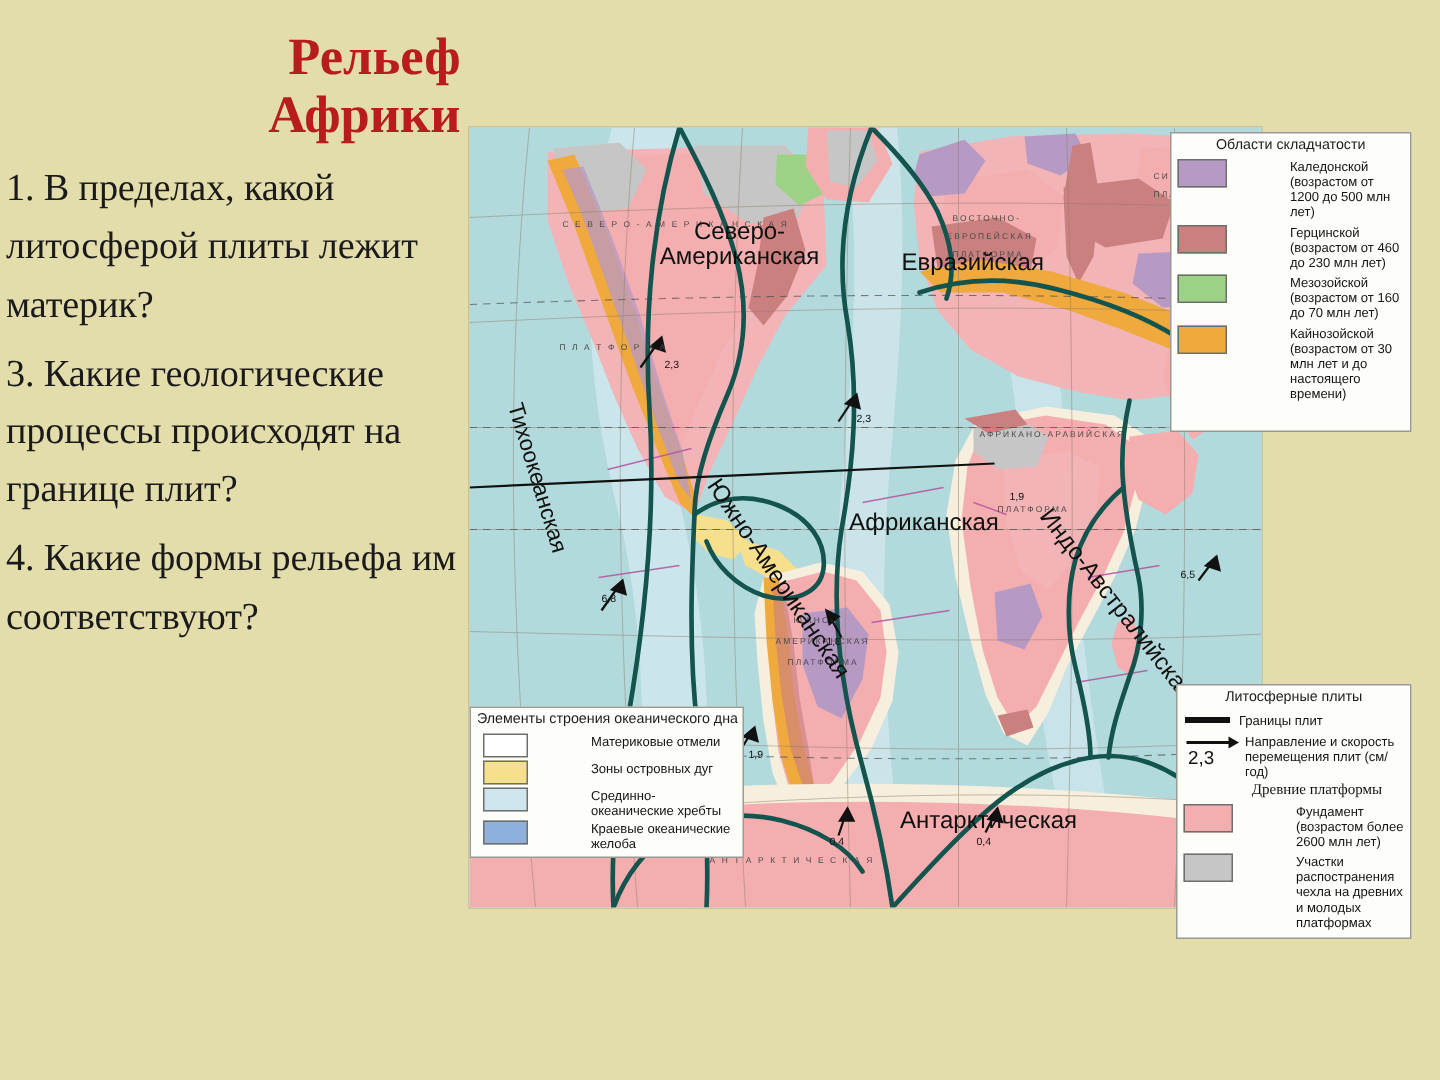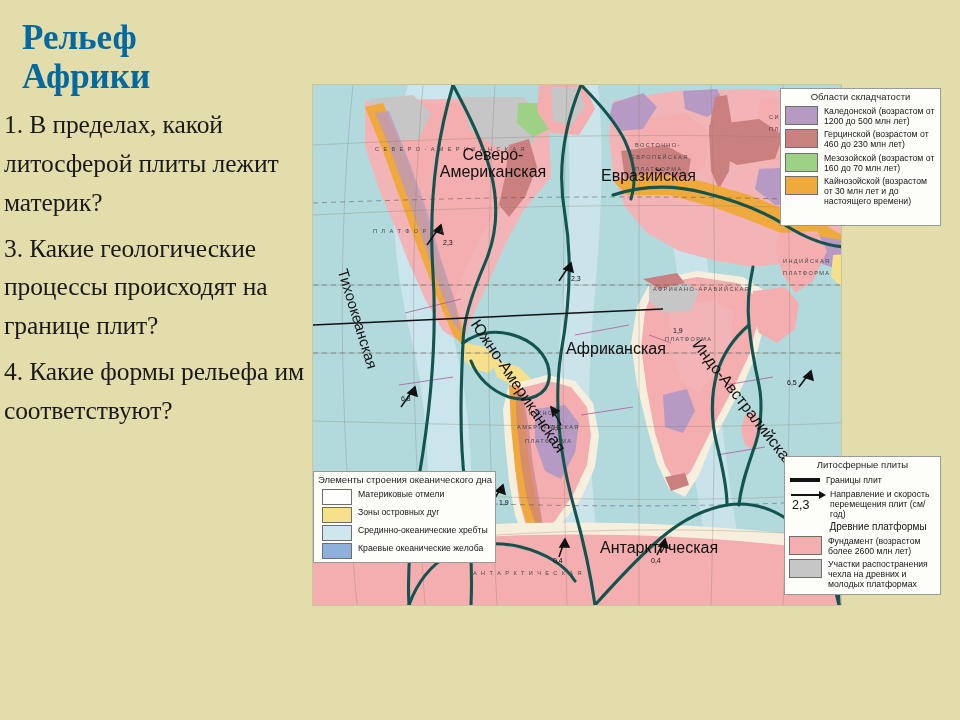--- a/index.html
+++ b/index.html
@@ -23,22 +23,22 @@
     width: 313px;
     height: 720px;
     box-sizing: border-box;
     padding: 18px 6px 0 4px;
   }
   #slide-title {
     font-family: "Liberation Serif", serif;
     font-weight: bold;
     font-size: 35px;
     line-height: 1.12;
-    color: #0369a1;
-    text-align: left;
+    color: #b91c1c;
+    text-align: right;
     padding-left: 18px;
     margin-bottom: 10px;
   }
   .question {
     font-family: "Liberation Serif", serif;
     font-size: 25.5px;
     line-height: 1.52;
     color: #1a1a1a;
     margin: 0 0 7px 0;
     letter-spacing: -0.1px;
@@ -88,20 +88,21 @@
     font-size: 9.5px;
     color: #1c1c1c;
     text-align: center;
     padding: 3px 2px 2px 2px;
     line-height: 1.15;
   }
   .legend-row {
     display: flex;
     align-items: flex-start;
     padding: 1px 3px 2px 4px;
+    gap: 36px;
   }
   .legend-swatch {
     width: 33px;
     height: 19px;
     flex: 0 0 33px;
     border: 1px solid #6e6e6b;
     margin-right: 6px;
     box-sizing: border-box;
   }
   .legend-text {
@@ -171,21 +172,21 @@
     border-bottom: 4.5px solid transparent;
   }
   .arrow-glyph .speed {
     position: absolute;
     left: 2px; top: 9px;
     font-family: "Liberation Sans", sans-serif;
     font-size: 12.5px;
     color: #111;
   }
   .subheading {
-    font-family: Liberation Sans, sans-serif;
+    font-family: Liberation Serif, serif;
     font-size: 10px;
     text-align: center;
     color: #141414;
     padding: 1px 0 3px 0;
     margin-left: 31px;
   }
 </style>
 </head>
 <body>
 

